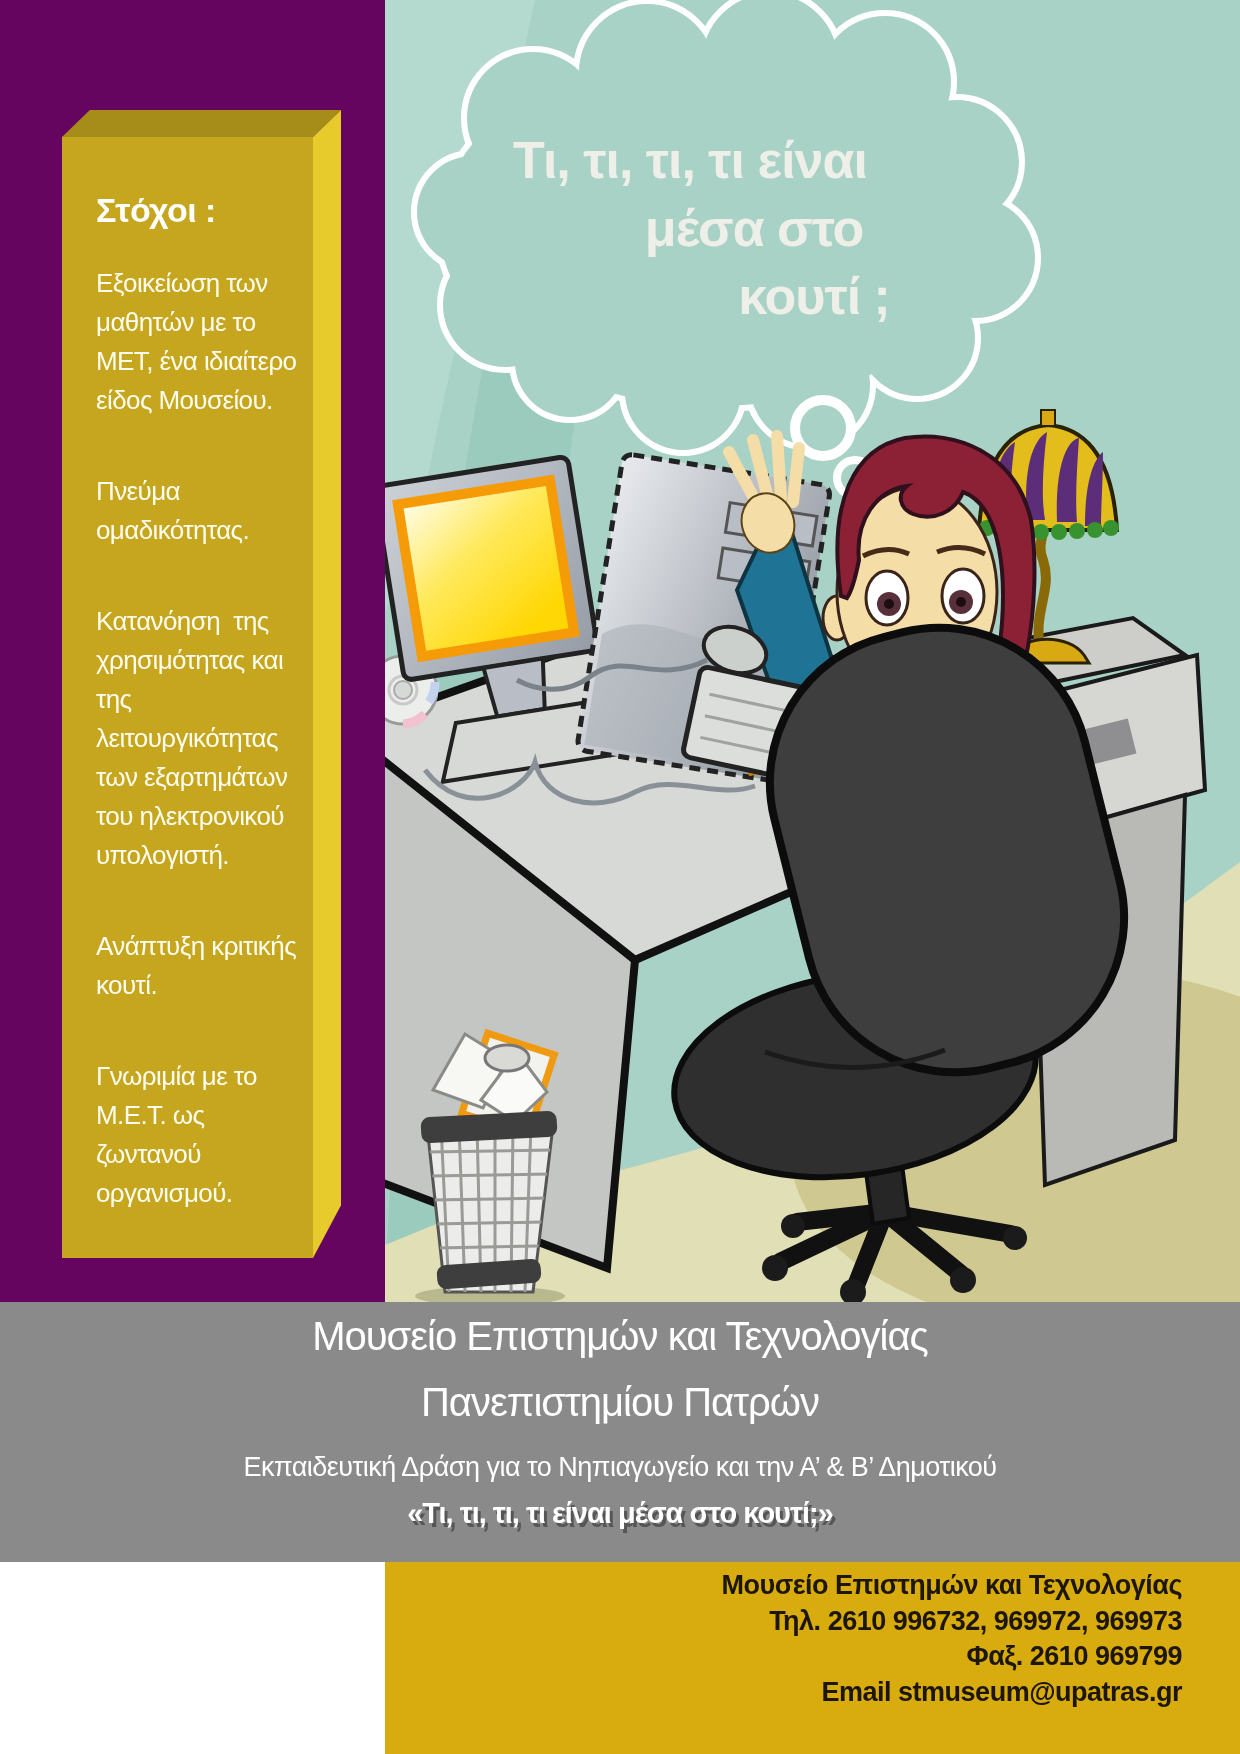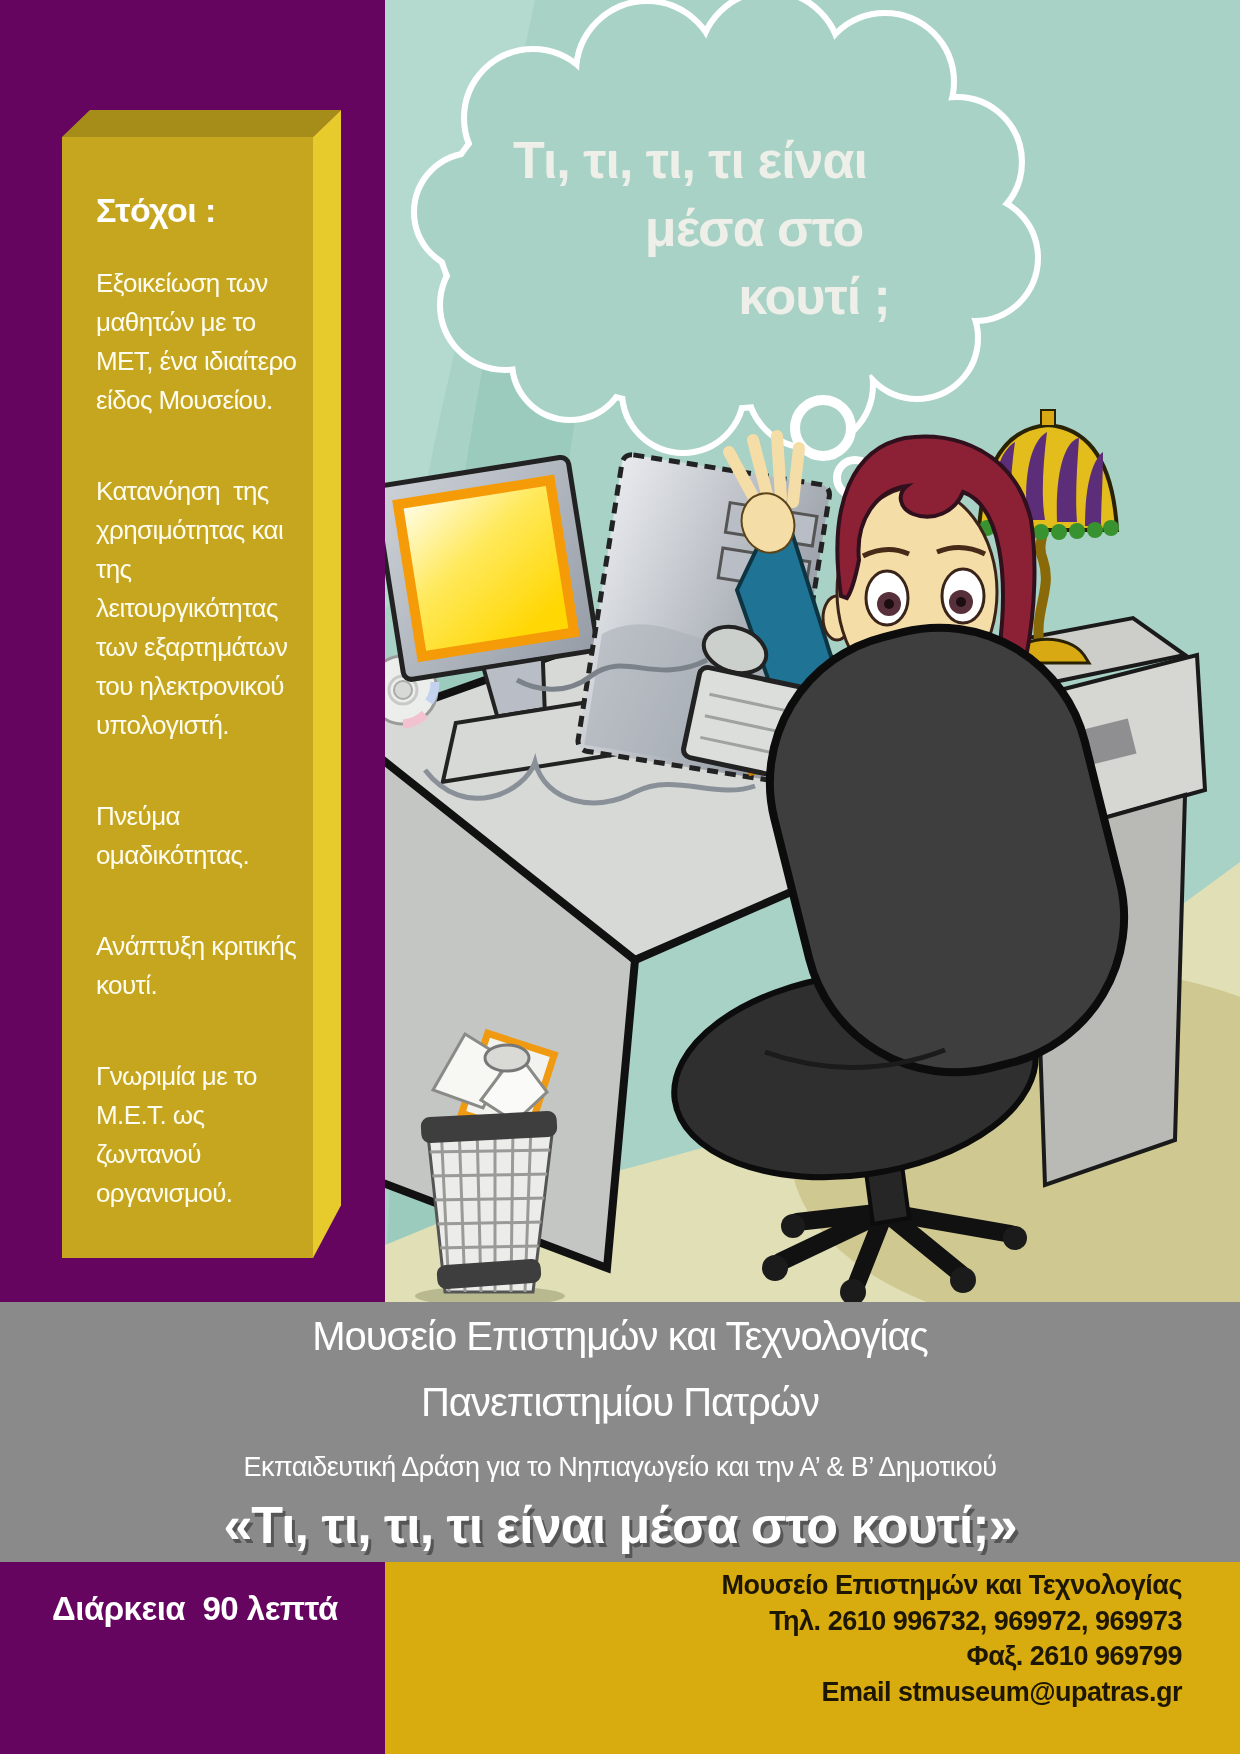--- a/index.html
+++ b/index.html
@@ -19,43 +19,43 @@
   
   .scene{position:absolute;left:385px;top:0;width:855px;height:1302px;background:#a8d2c6;}
   .scene svg{position:absolute;left:0;top:0;}
   .bubble-line{position:absolute;transform:translateX(-50%);color:#edefe8;font-weight:bold;
         font-size:52px;letter-spacing:-1px;white-space:nowrap;}
   
   .band{position:absolute;left:0;top:1302px;width:1240px;height:260px;background:#8a8a8a;
         display:flex;flex-direction:column;align-items:center;box-sizing:border-box;padding-top:14px;}
   .band-org{color:#ffffff;font-size:40px;letter-spacing:-1px;line-height:1;margin-bottom:26px;}
   .band-sub{color:#ffffff;font-size:27px;letter-spacing:-.5px;line-height:1;margin:6px 0 18px 0;}
-  .band-headline{color:#ffffff;font-weight:bold;font-size:52px;letter-spacing:-1px;line-height:1;
+  .band-headline{color:#ffffff;font-weight:bold;font-size:29px;letter-spacing:-1px;line-height:1;
         text-shadow:3px 4px 0 #565656;}
   
   .footer-left{position:absolute;left:0;top:1562px;width:385px;height:192px;background:#650560;
         box-sizing:border-box;padding:28px 0 0 52px;}
   .duration{color:#ffffff;font-weight:bold;font-size:33px;letter-spacing:-.5px;white-space:pre;}
   .footer-right{position:absolute;left:385px;top:1562px;width:855px;height:192px;background:#d8ab0e;
         box-sizing:border-box;padding:6px 58px 0 0;text-align:right;}
   .contact-line{color:#1c1602;font-weight:bold;font-size:27px;letter-spacing:-.5px;line-height:1.32;}
 </style>
 </head>
 <body>
 
 <div id="poster">
 
   <div class="sidebar">
     <div class="box-top"></div>
     <div class="box-right"></div>
     <div class="box-front">
       <p class="goals-title">Στόχοι :</p>
       <p class="goal">Εξοικείωση των μαθητών με το ΜΕΤ, ένα ιδιαίτερο είδος Μουσείου.</p>
+      <p class="goal">Πνεύμα ομαδικότητας.</p>
       <p class="goal">Κατανόηση  της χρησιμότητας και της λειτουργικότητας των εξαρτημάτων του ηλεκτρονικού υπολογιστή.</p>
-      <p class="goal">Πνεύμα ομαδικότητας.</p>
       <p class="goal">Ανάπτυξη κριτικής κουτί.</p>
       <p class="goal">Γνωριμία με το Μ.Ε.Τ. ως ζωντανού οργανισμού.</p>
     </div>
   </div>
 
   <div class="scene">
     <svg width="855" height="1302" viewBox="0 0 855 1302">
       <defs>
         <linearGradient id="gscreen" x1="0" y1="0" x2="0.7" y2="1">
           <stop offset="0" stop-color="#fffce2"></stop>
@@ -252,23 +252,20 @@
     <div class="bubble-line" style="left:429px;top:266px;">κουτί ;</div>
   </div>
 
   <div class="band">
     <div class="band-org">Μουσείο Επιστημών και Τεχνολογίας</div>
     <div class="band-org">Πανεπιστημίου Πατρών</div>
     <div class="band-sub">Εκπαιδευτική Δράση για το Νηπιαγωγείο και την Α’ &amp; Β’ Δημοτικού</div>
     <div class="band-headline">«Τι, τι, τι, τι είναι μέσα στο κουτί;»</div>
   </div>
 
-  <div class="footer-left">
-    <div class="duration">Διάρκεια  90 λεπτά</div>
-  </div>
   <div class="footer-right">
     <div class="contact-line">Μουσείο Επιστημών και Τεχνολογίας</div>
     <div class="contact-line">Τηλ. 2610 996732, 969972, 969973</div>
     <div class="contact-line">Φαξ. 2610 969799</div>
     <div class="contact-line">Email stmuseum@upatras.gr</div>
   </div>
 
 </div>
 
 </body></html>

